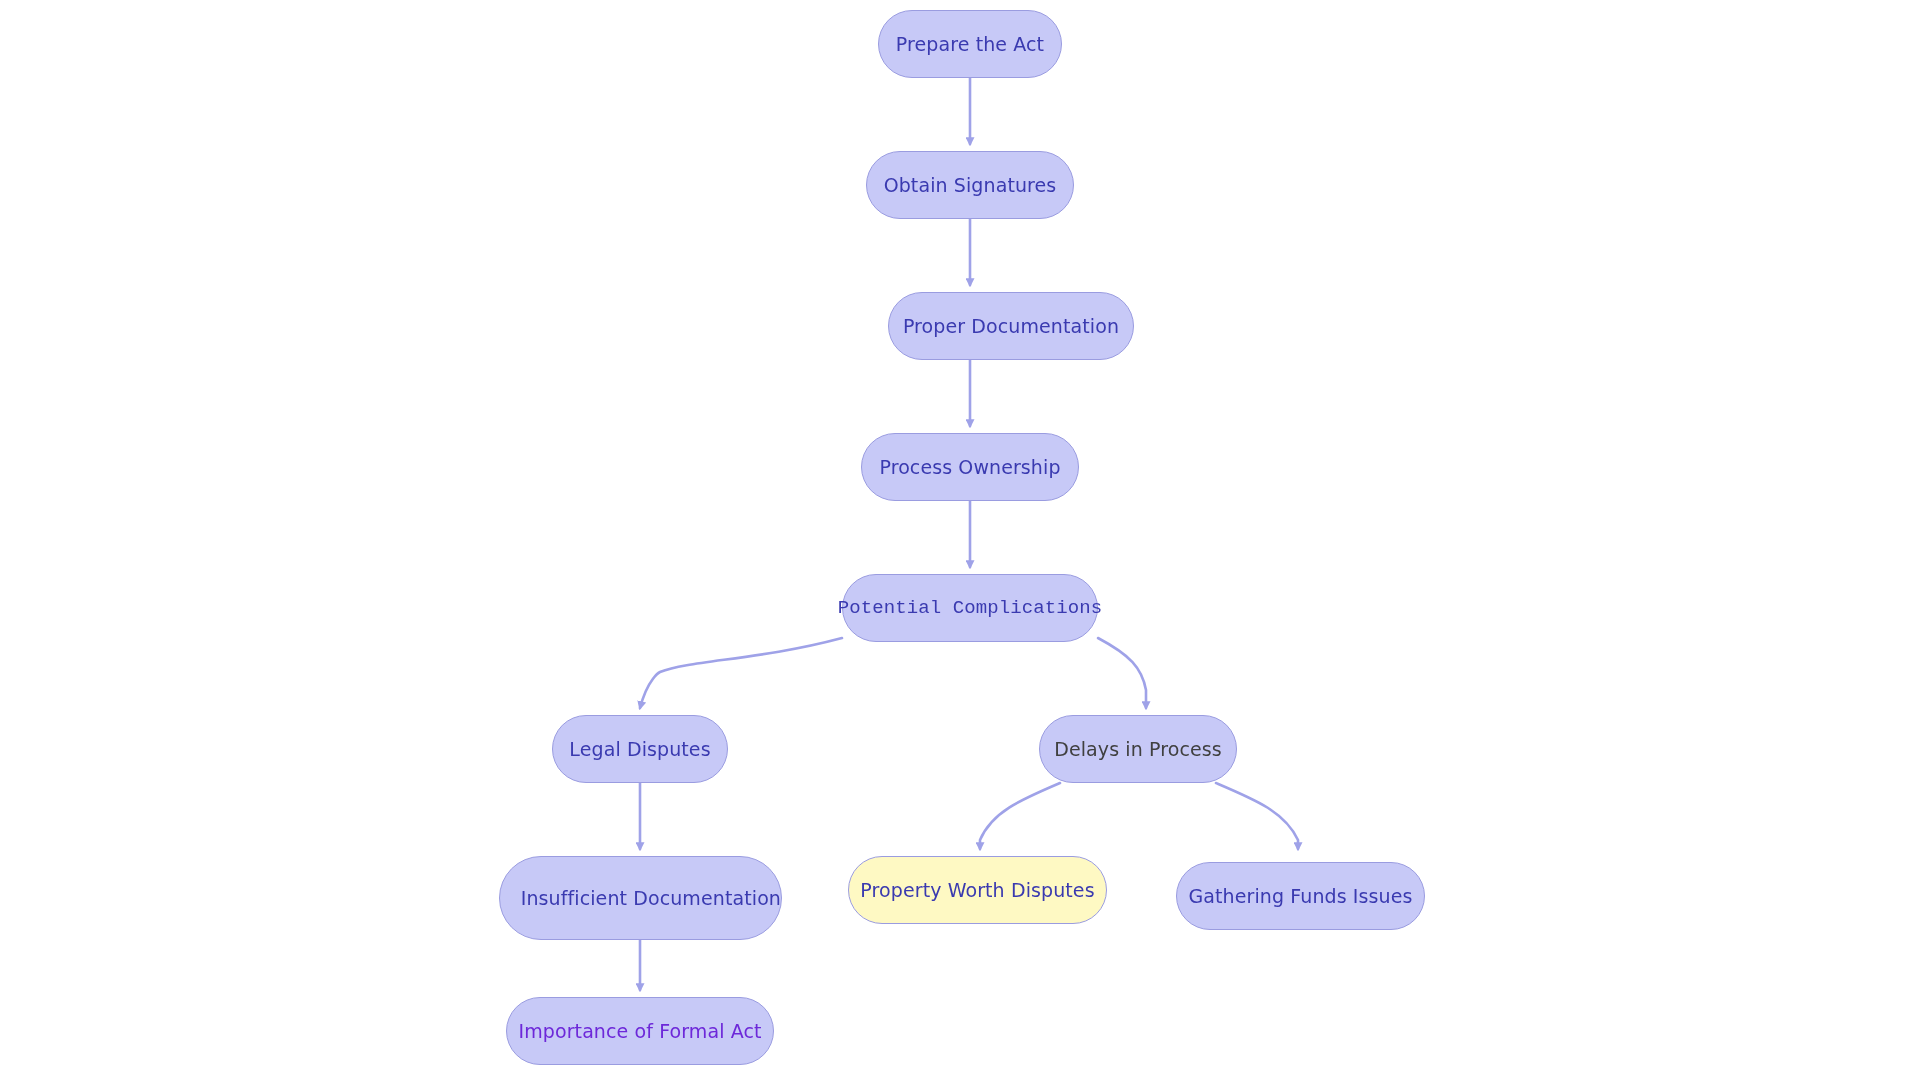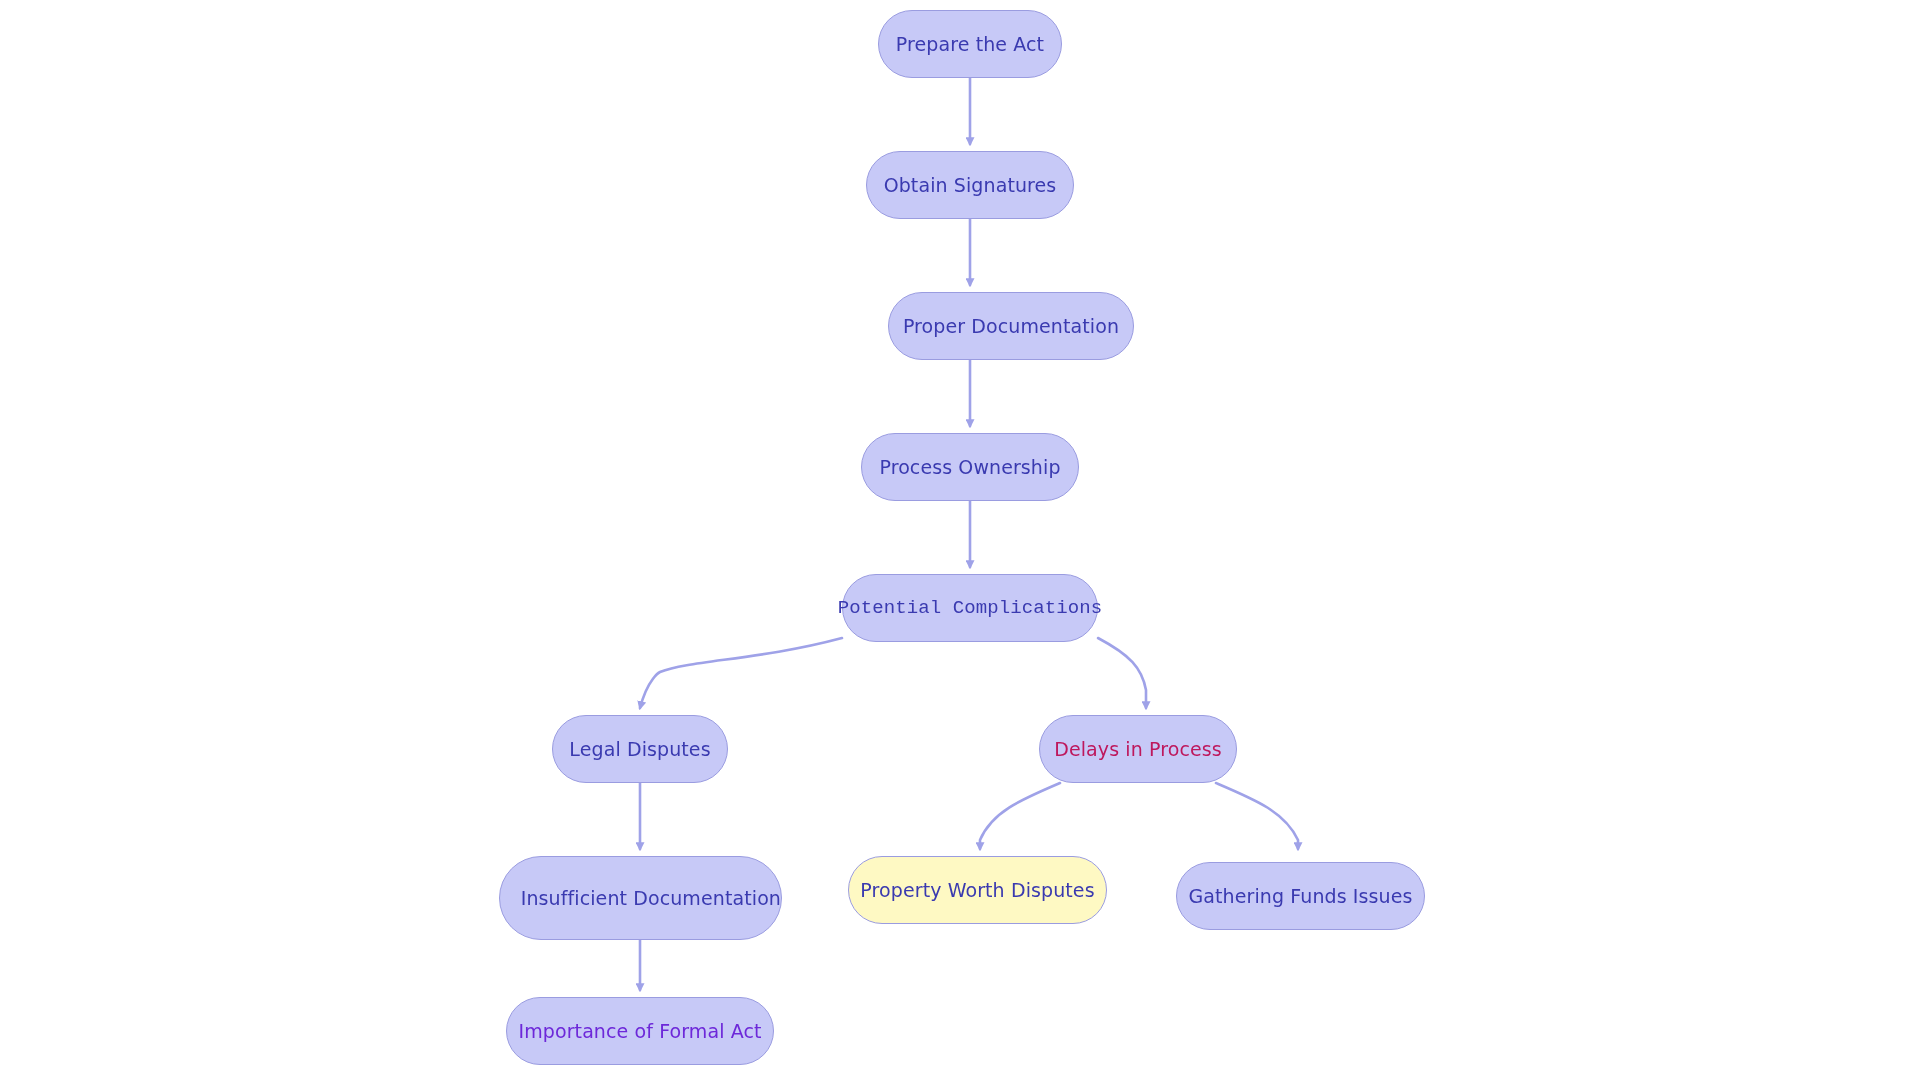--- a/index.html
+++ b/index.html
@@ -85,21 +85,21 @@
       </div>
       <div class="node" style="left: 861px; top: 433px; width: 218px; height: 68px; background: rgb(199, 201, 247); border-color: rgb(154, 156, 224); color: rgb(58, 58, 176);">
         <span class="node-label">Process Ownership</span>
       </div>
       <div class="node" style="left: 842px; top: 574px; width: 256px; height: 68px; background: rgb(199, 201, 247); border-color: rgb(154, 156, 224); color: rgb(58, 58, 176); font-family: Liberation Mono, monospace;">
         <span class="node-label">Potential Complications</span>
       </div>
       <div class="node" style="left: 552px; top: 715px; width: 176px; height: 68px; background: rgb(199, 201, 247); border-color: rgb(154, 156, 224); color: rgb(58, 58, 176);">
         <span class="node-label">Legal Disputes</span>
       </div>
-      <div class="node" style="left: 1039px; top: 715px; width: 198px; height: 68px; background: rgb(199, 201, 247); border-color: rgb(154, 156, 224); color: #be185d;">
+      <div class="node" style="left: 1039px; top: 715px; width: 198px; height: 68px; background: rgb(199, 201, 247); border-color: rgb(154, 156, 224); color: #404040;">
         <span class="node-label">Delays in Process</span>
       </div>
       <div class="node" style="left: 499px; top: 856px; width: 283px; height: 84px; background: rgb(199, 201, 247); border-color: rgb(154, 156, 224); color: rgb(58, 58, 176); justify-content: flex-end;">
         <span class="node-label">Insufficient Documentation</span>
       </div>
       <div class="node" style="left: 848px; top: 856px; width: 259px; height: 68px; background: #fef9c3; border-color: rgb(154, 156, 224); color: rgb(58, 58, 176);">
         <span class="node-label">Property Worth Disputes</span>
       </div>
       <div class="node" style="left: 1176px; top: 856px; width: 249px; height: 68px; background: rgb(199, 201, 247); border-color: rgb(154, 156, 224); color: rgb(58, 58, 176); margin-top: 6px;">
         <span class="node-label">Gathering Funds Issues</span>

